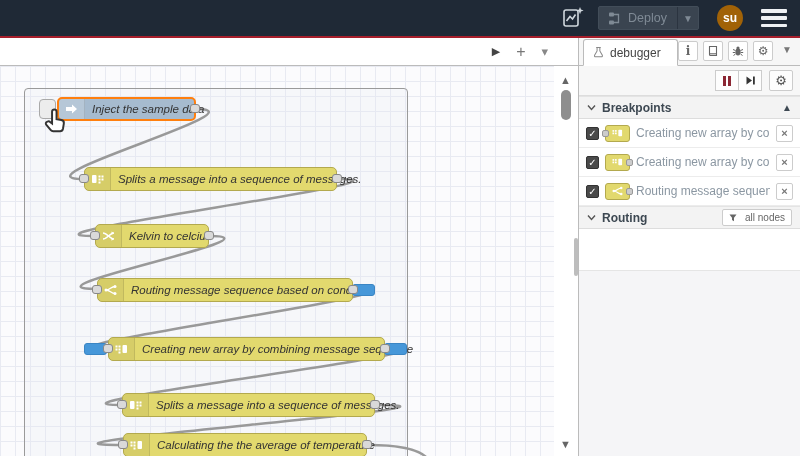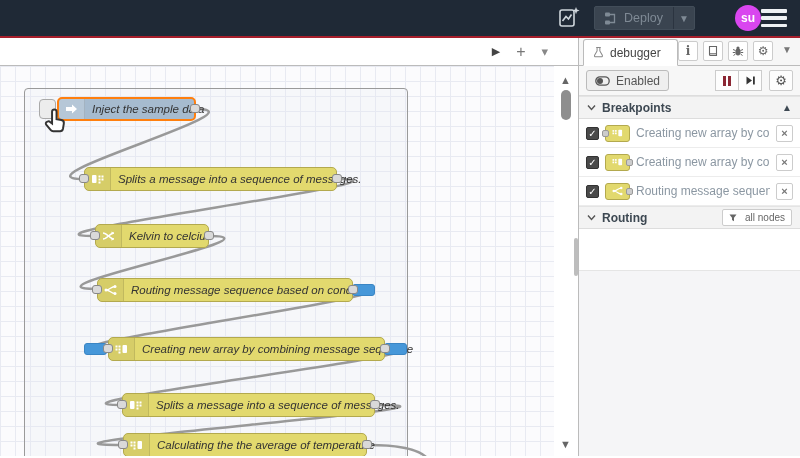--- a/index.html
+++ b/index.html
@@ -5,29 +5,29 @@
   * { margin:0; padding:0; box-sizing:border-box; }
   html,body { width:800px; height:458px; overflow:hidden;
     font-family:"Liberation Sans", sans-serif; background:#fff; }
 
   
   .header { height:38px; background:#1f2936; border-bottom:2px solid #a61e2b;
     display:flex; align-items:center; justify-content:flex-end; }
   .hdr-iconbtn { width:26px; height:26px; display:flex; align-items:center; justify-content:center;
     margin-right:12px; cursor:pointer; }
   .deploy-btn { height:24px; display:flex; align-items:stretch; background:#3a4450;
-    border:1px solid #424d59; border-radius:2px; margin-right:40px; cursor:pointer; }
+    border:1px solid #424d59; border-radius:2px; margin-right:18px; cursor:pointer; }
   .deploy-main { display:flex; align-items:center; gap:6px; padding:0 10px; }
   .deploy-label { color:#7f8a95; font-size:12.5px; }
   .deploy-divider { width:1px; background:#2b3440; }
   .deploy-caret { width:20px; display:flex; align-items:center; justify-content:center;
     color:#7f8a95; font-size:10px; }
-  .avatar { width:26px; height:26px; border-radius:50%; background:#d946ef; color:#fff;
+  .avatar { width:26px; height:26px; border-radius:50%; background:#a16207; color:#fff;
     font-size:12px; font-weight:bold; display:flex; align-items:center; justify-content:center;
-    cursor:pointer; }
+    margin-right:18px; cursor:pointer; }
   .hamburger { width:26px; height:18px; display:flex; flex-direction:column;
     justify-content:space-between; margin-right:13px; cursor:pointer; }
   .hamburger span { height:3.5px; background:#eef1f4; border-radius:1px; }
 
   
   .main { display:flex; height:418px; position:relative; }
   .canvas-wrap { width:578px; display:flex; flex-direction:column; }
   .ws-tabbar { height:28px; background:#fff; border-bottom:1px solid #bbb;
     display:flex; align-items:center; justify-content:flex-end; gap:16px; padding-right:30px; }
   .ws-btn { color:#888; font-size:13px; cursor:pointer; line-height:1; }
@@ -338,27 +338,20 @@
           </svg>
         </div>
         <div class="sq-btn">
           <span style="font-size:12px">⚙</span>
         </div>
         <div class="plain-caret">▼</div>
       </div>
     </div>
 
     <div class="sb-toolbar">
-      <div class="enabled-btn">
-        <svg width="15" height="10" viewBox="0 0 15 10">
-          <rect x="0.8" y="0.8" width="13.4" height="8.4" rx="4.2" fill="none" stroke="#555" stroke-width="1.3"></rect>
-          <circle cx="5" cy="5" r="3" fill="#555"></circle>
-        </svg>
-        <span>Enabled</span>
-      </div>
       <div class="sb-toolbar-right">
         <div class="pp-group">
           <div class="pp-btn">
             <span class="pause-bar"></span>
             <span class="pause-bar"></span>
           </div>
           <div class="pp-btn">
             <svg width="11" height="11" viewBox="0 0 11 11">
               <path d="M1.5 1.5 7 5.5 1.5 9.5z" fill="#333"></path>
                 <rect x="8" y="1.5" width="1.8" height="8" fill="#333"></rect>

